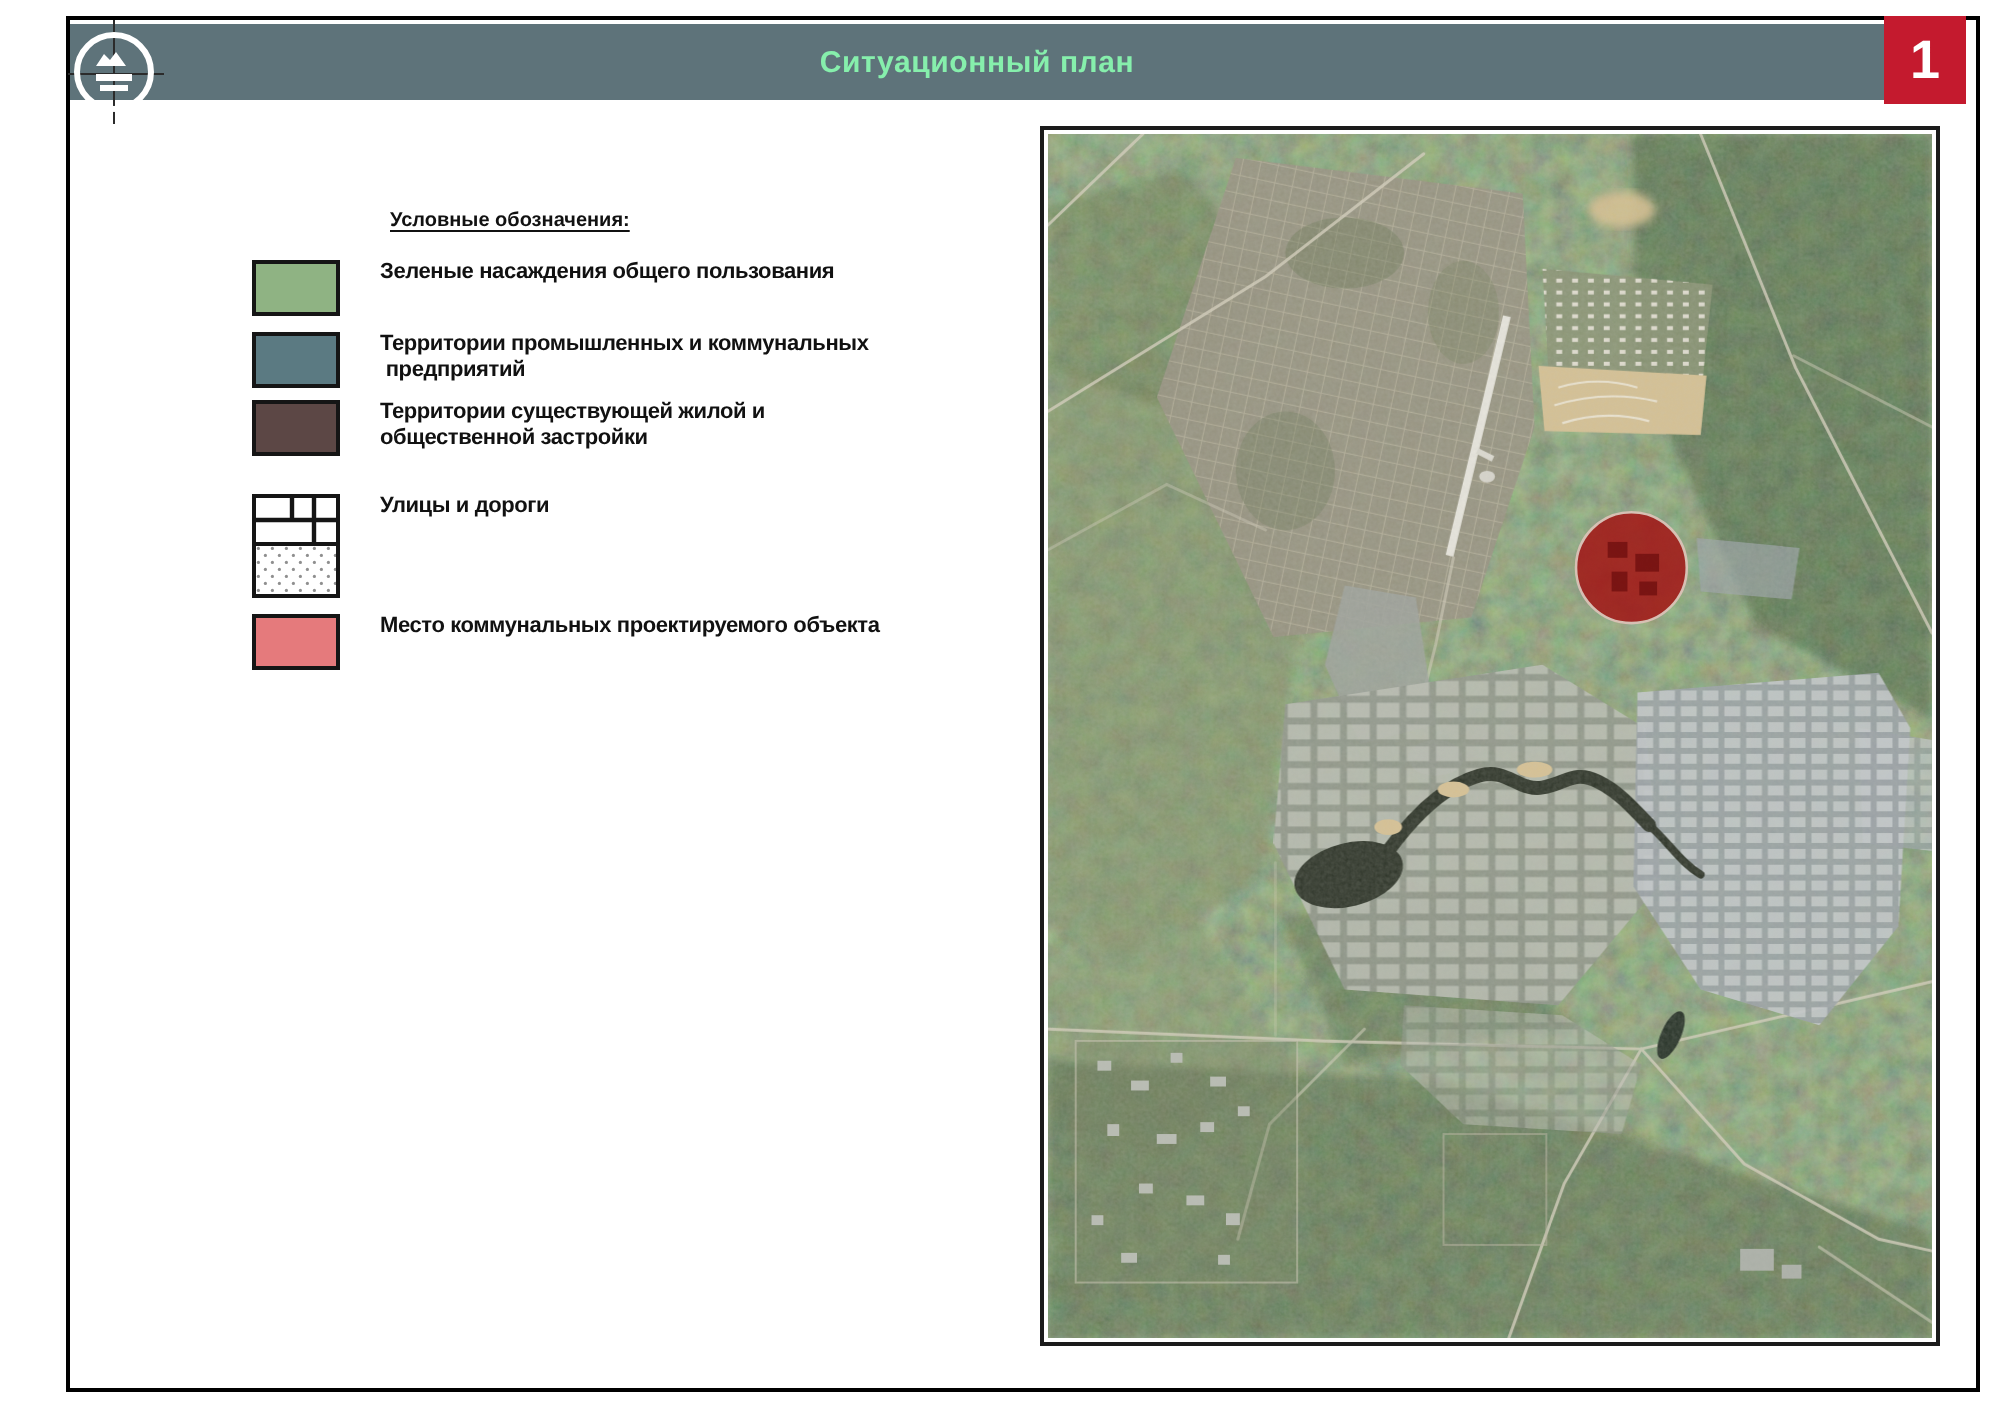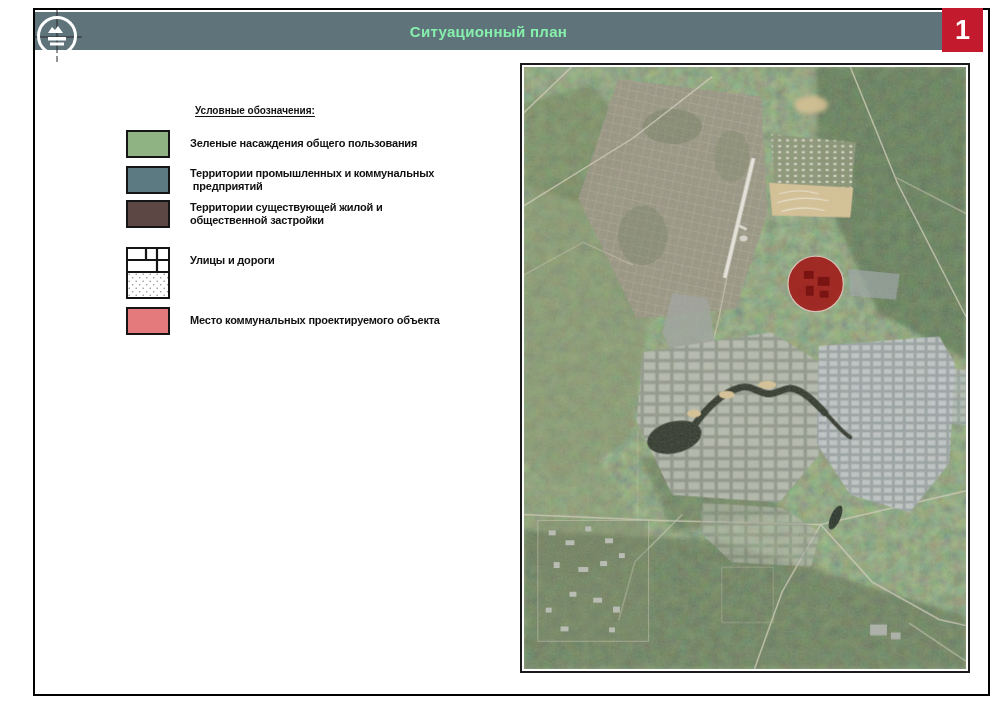--- a/index.html
+++ b/index.html
@@ -19,21 +19,21 @@
   .sheet-number{
     position:absolute;left:942px;top:8px;width:41px;height:44px;background:#c41a2e;
     color:#fff;font-size:27px;font-weight:bold;display:flex;align-items:center;
     justify-content:center;z-index:6;
   }
   .logo{position:absolute;left:28px;top:6px;z-index:7;}
   .legend-title{
     position:absolute;left:195px;top:89px;font-size:10px;font-weight:bold;
     text-decoration:underline;text-underline-offset:2px;color:#111;z-index:3;margin-top:16px;
   }
-  .legend-row{position:absolute;left:126px;display:flex;align-items:center;z-index:3;}
+  .legend-row{position:absolute;left:126px;display:flex;align-items:flex-start;z-index:3;}
   .row-1{top:130px}.row-2{top:166px}.row-3{top:200px}.row-4{top:247px}.row-5{top:271px}.row-6{top:307px}
   .swatch{
     width:44px;height:28px;border:2px solid #151515;box-sizing:border-box;
     flex:0 0 auto;background:#fff;overflow:hidden;
   }
   .swatch svg{width:100%;height:100%;display:block;}
   .sw-green{background:#8fb383}
   .sw-ind{background:#5b7a82}
   .sw-res{background:#5c4745}
   .sw-proj{background:#e57a7c}

